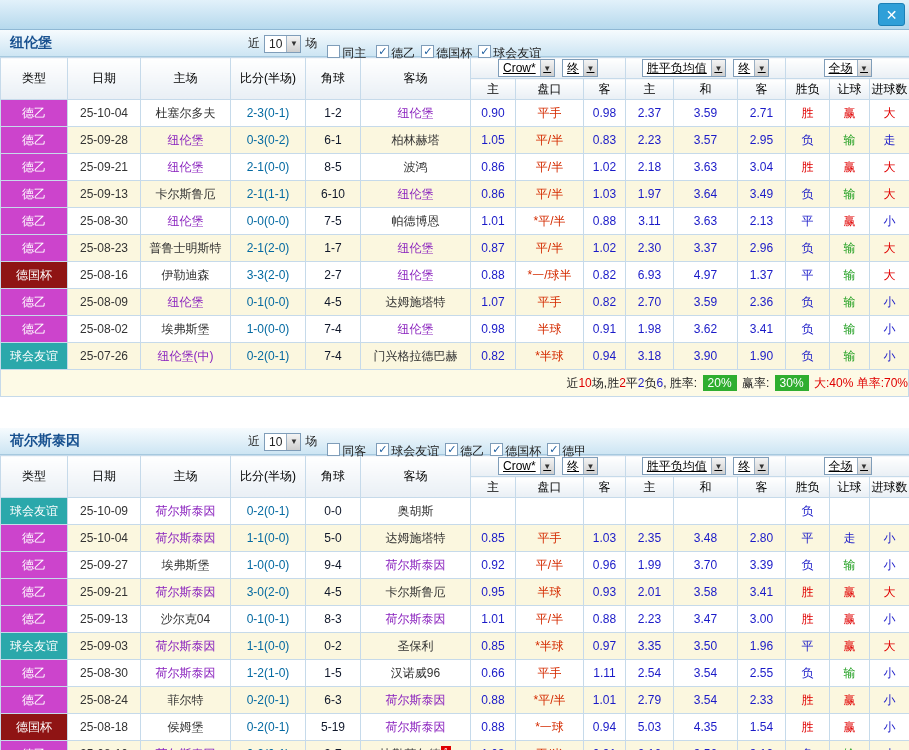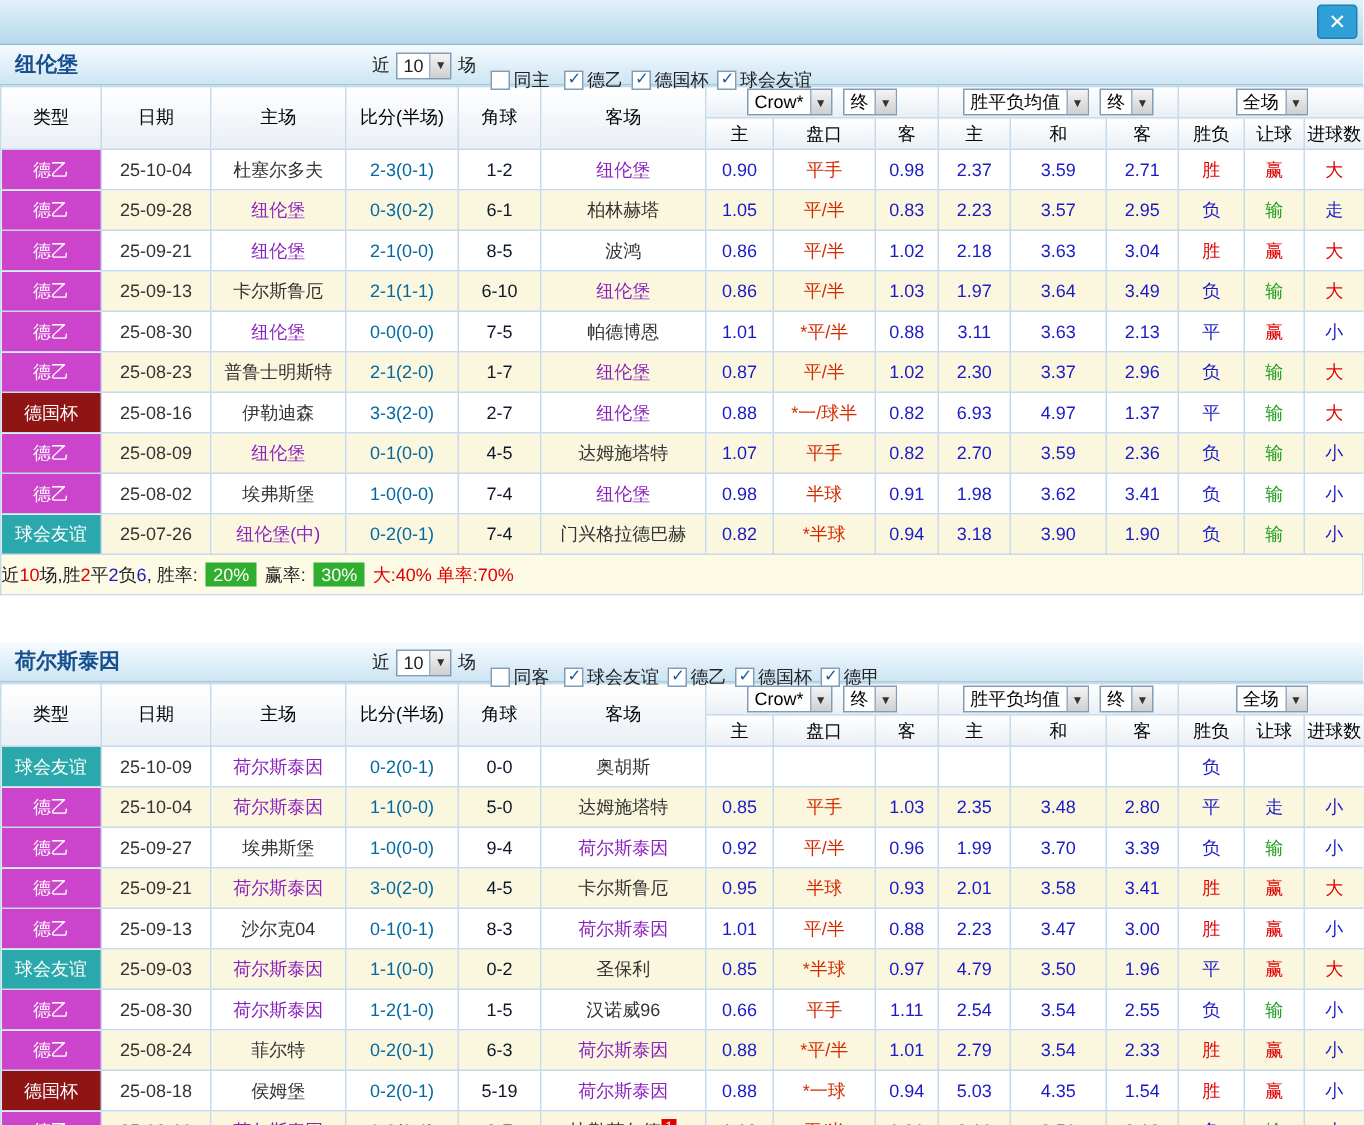--- a/index.html
+++ b/index.html
@@ -27,34 +27,34 @@
   .teamname { font-size: 14px; font-weight: bold; color: #17508f; padding-left: 10px; }
   .filters { position: absolute; left: 248px; top: 0; height: 27px; display: flex; align-items: center;
              gap: 4px; font-size: 12px; color: #222; white-space: nowrap; }
   .ftext { color: #222; }
   .select { display: inline-flex; align-items: stretch; background: #fff; border: 1px solid #7f9db9;
             height: 18px; font-size: 12px; cursor: pointer; vertical-align: middle; }
   .sel-text { display: inline-flex; align-items: center; padding: 0 4px; }
   .arr { display: inline-flex; align-items: center; justify-content: center; width: 14px;
          background: linear-gradient(#f4f4f4, #cfcfcf); border-left: 1px solid #9bb0c4; font-size: 8px; color: #333; }
   .select.count .sel-text { min-width: 20px; }
-  .cb { display: inline-flex; align-items: center; gap: 2px; cursor: pointer; margin-left: 6px; margin-top: 20px; }
+  .cb { display: inline-flex; gap: 2px; cursor: pointer; margin-left: 6px; margin-top: 20px; }
   .cb .box { width: 13px; height: 13px; background: #fff; border: 1px solid #7f9db9; display: inline-flex;
              align-items: center; justify-content: center; }
   .cb .tick { font-size: 11px; font-weight: bold; color: #1a5c9e; line-height: 1; }
   .cb:not(.checked) .tick { visibility: hidden; }
   .cb-label { color: #222; }
   .cbs { display: inline-flex; align-items: center; }
 
   
   table { width: 909px; border-collapse: collapse; table-layout: fixed; font-size: 12px; }
   th, td { border: 1px solid #c6daea; text-align: center; overflow: hidden; white-space: nowrap; }
   thead th { height: 21px; background: linear-gradient(#ffffff, #e9eff5); font-weight: normal; color: #000; }
   thead .selth { padding: 1px 0; }
-  thead .selth .select { margin: 0 2px; }
+  thead .selth .select { margin: 0 2px; text-decoration: underline; }
   tbody td { height: 27px; background-clip: padding-box; }
   tbody tr:nth-child(even) td { background-color: #fbf7df; }
   .c-type { color: #fff; font-weight: normal; }
   td.ty-de2 { background-color: #cc44cc !important; }
   td.ty-cup { background-color: #8f1414 !important; }
   td.ty-fr  { background-color: #2ba8ab !important; }
   .c-date { color: #333; }
   .tname { color: #333; }
   .tname.focus { color: #8a22be; }
   .c-score { color: #0369a1; }
@@ -63,21 +63,21 @@
   .c-line { color: #d42b00; }
   .c-res.red { color: #e00000; }
   .c-res.blue { color: #1a1ac8; }
   .c-res.green { color: #1e9e1e; }
   .badge { display: inline-block; background: #e00000; color: #fff; font-size: 9px; line-height: 11px;
            padding: 0 2px; margin-left: 1px; vertical-align: top; }
   .badge:empty { display: none; }
 
   
   .summary { height: 27px; background: #fdfae6; border: 1px solid #c6daea; border-top: none;
-             display: flex; align-items: center; justify-content: flex-start; font-size: 12px; color: #222; }
+             display: flex; align-items: center; justify-content: flex-end; font-size: 12px; color: #222; }
   .seg { white-space: pre; }
   .seg.red { color: #e00000; }
   .seg.blue { color: #1a1ac8; }
   .seg.chip { background: #2fae2f; color: #fff; padding: 1px 5px; margin: 0 2px; }
   .gap { height: 31px; background: #fff; }
 </style>
 </head>
 <body>
 
 <div id="app">
@@ -569,21 +569,21 @@
         <tr>
     <td class="c-type ty-fr">球会友谊</td>
     <td class="c-date">25-09-03</td>
     <td class="c-team"><span class="tname focus">荷尔斯泰因</span></td>
     <td class="c-score">1-1(0-0)</td>
     <td class="c-corner">0-2</td>
     <td class="c-team"><span class="tname">圣保利</span></td>
     <td class="c-odd">0.85</td>
     <td class="c-line">*半球</td>
     <td class="c-odd">0.97</td>
-    <td class="c-avg">4.79</td>
+    <td class="c-avg">3.35</td>
     <td class="c-avg">3.50</td>
     <td class="c-avg">1.96</td>
     <td class="c-res blue">平</td>
     <td class="c-res red">赢</td>
     <td class="c-res red">大</td>
   </tr>
         <tr>
     <td class="c-type ty-de2">德乙</td>
     <td class="c-date">25-08-30</td>
     <td class="c-team"><span class="tname focus">荷尔斯泰因</span></td>

